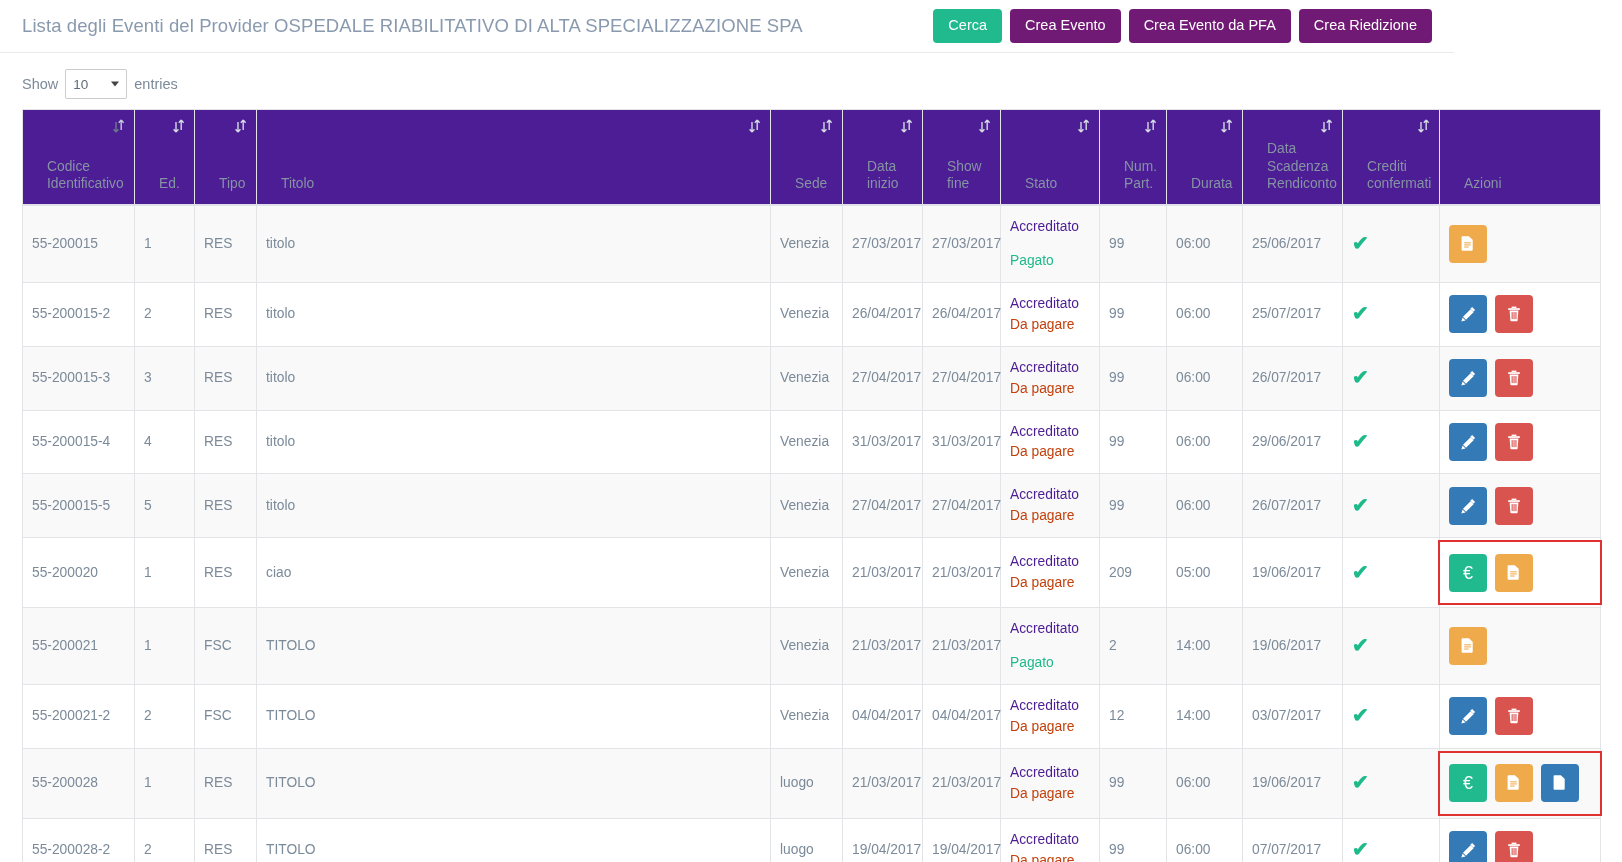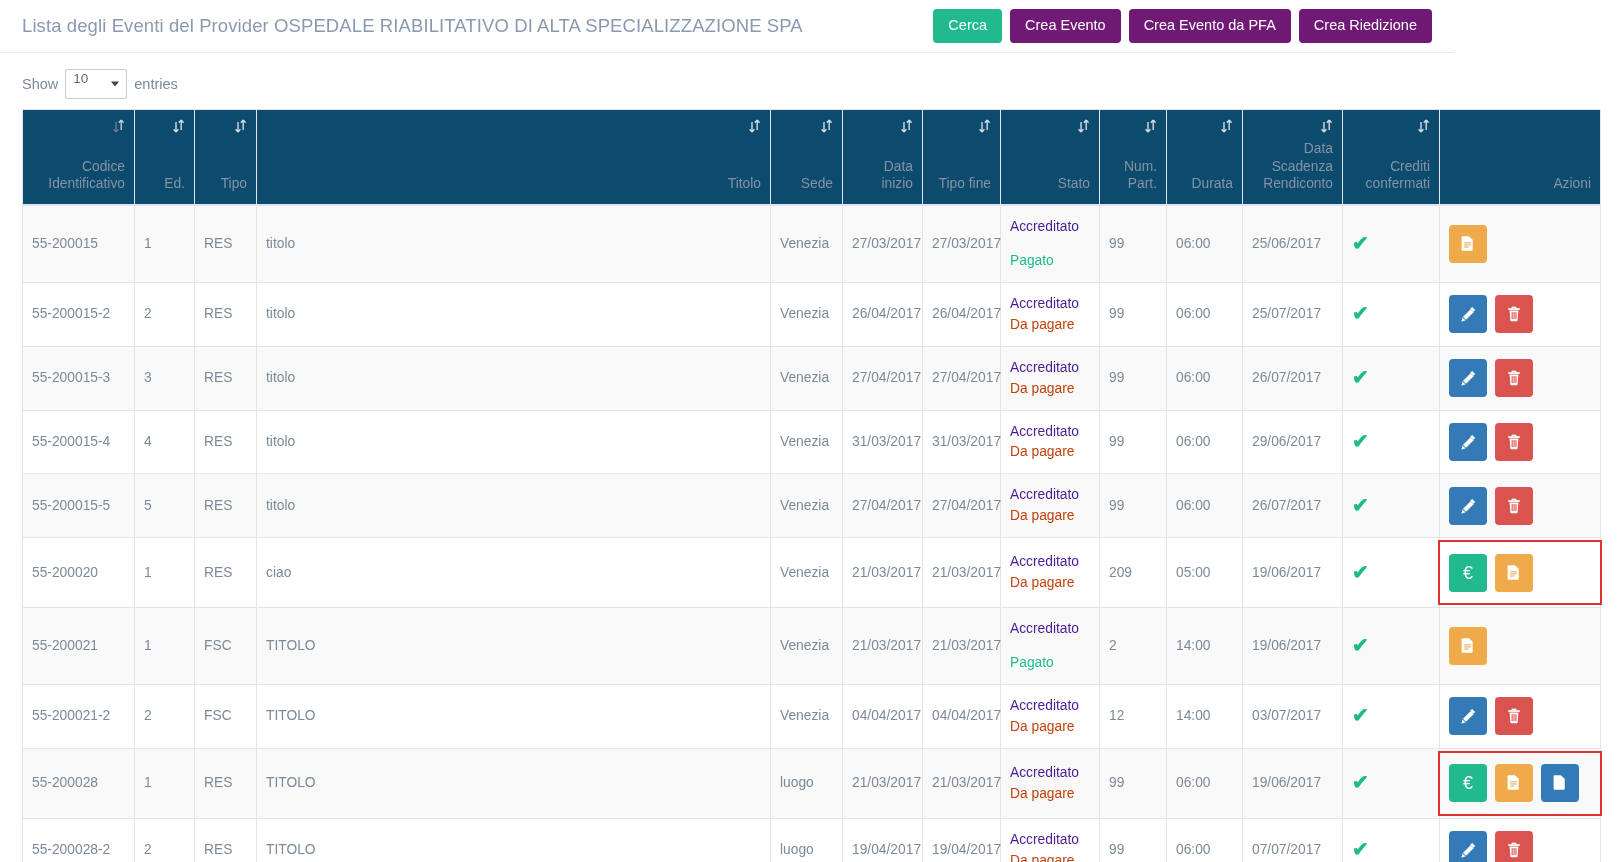--- a/index.html
+++ b/index.html
@@ -52,21 +52,21 @@
     gap: 7px;
     font-size: 14.5px;
     color: #7b8a99;
   }
   .length-select {
     position: relative;
     width: 62px; height: 30px;
     border: 1px solid #ccc;
     background: #fff;
     border-radius: 2px;
-    display: flex; align-items: flex-end;
+    display: flex; align-items: center;
     padding: 12px 7px;
     font-size: 13.5px;
     color: #5f6b77;
     cursor: pointer;
   }
   .length-select .caret {
     position: absolute; right: 7px; top: 50%;
     transform: translateY(-50%);
     width: 0; height: 0;
     border-left: 4.5px solid transparent;
@@ -82,28 +82,28 @@
     table-layout: fixed;
     font-size: 13.8px;
   }
   table.events th, table.events td {
     border: 1px solid #e2e4e8;
     vertical-align: middle;
     color: #7b8a99;
   }
   table.events thead th {
     position: relative;
-    padding: 30px 9px 11px 13px;
-    text-align: right;
+    padding: 30px 9px 11px 24px;
+    text-align: left;
     font-weight: 400;
     color: #8593a3;
     vertical-align: bottom;
     border-bottom-width: 2px;
     border-bottom-color: #dfe2e6;
-    background: #0c4a6e;
+    background: #4c1d95;
     line-height: 1.28;
   }
   .sort-ico {
     position: absolute;
     top: 9px; right: 8px;
     font-size: 0;
     line-height: 0;
     width: 14px; height: 14px;
     color: #cfd6dd;
   }
@@ -250,21 +250,21 @@
                   <path d="M4 13 L4 3 M4 13 L1.6 10.3 M4 13 L6.4 10.3" stroke="#d3dae1" stroke-width="1.4" fill="none"></path>
                   <path d="M9.2 1 L9.2 11 M9.2 1 L6.8 3.7 M9.2 1 L11.6 3.7" stroke="#d3dae1" stroke-width="1.4" fill="none"></path>
                 </svg>
               </span></th>
             <th><span>Data inizio</span><span class="sort-ico">
                 <svg width="13" height="14" viewBox="0 0 13 14">
                   <path d="M4 13 L4 3 M4 13 L1.6 10.3 M4 13 L6.4 10.3" stroke="#d3dae1" stroke-width="1.4" fill="none"></path>
                   <path d="M9.2 1 L9.2 11 M9.2 1 L6.8 3.7 M9.2 1 L11.6 3.7" stroke="#d3dae1" stroke-width="1.4" fill="none"></path>
                 </svg>
               </span></th>
-            <th><span>Tipo fine</span><span class="sort-ico">
+            <th><span>Show fine</span><span class="sort-ico">
                 <svg width="13" height="14" viewBox="0 0 13 14">
                   <path d="M4 13 L4 3 M4 13 L1.6 10.3 M4 13 L6.4 10.3" stroke="#d3dae1" stroke-width="1.4" fill="none"></path>
                   <path d="M9.2 1 L9.2 11 M9.2 1 L6.8 3.7 M9.2 1 L11.6 3.7" stroke="#d3dae1" stroke-width="1.4" fill="none"></path>
                 </svg>
               </span></th>
             <th><span>Stato</span><span class="sort-ico">
                 <svg width="13" height="14" viewBox="0 0 13 14">
                   <path d="M4 13 L4 3 M4 13 L1.6 10.3 M4 13 L6.4 10.3" stroke="#d3dae1" stroke-width="1.4" fill="none"></path>
                   <path d="M9.2 1 L9.2 11 M9.2 1 L6.8 3.7 M9.2 1 L11.6 3.7" stroke="#d3dae1" stroke-width="1.4" fill="none"></path>
                 </svg>

